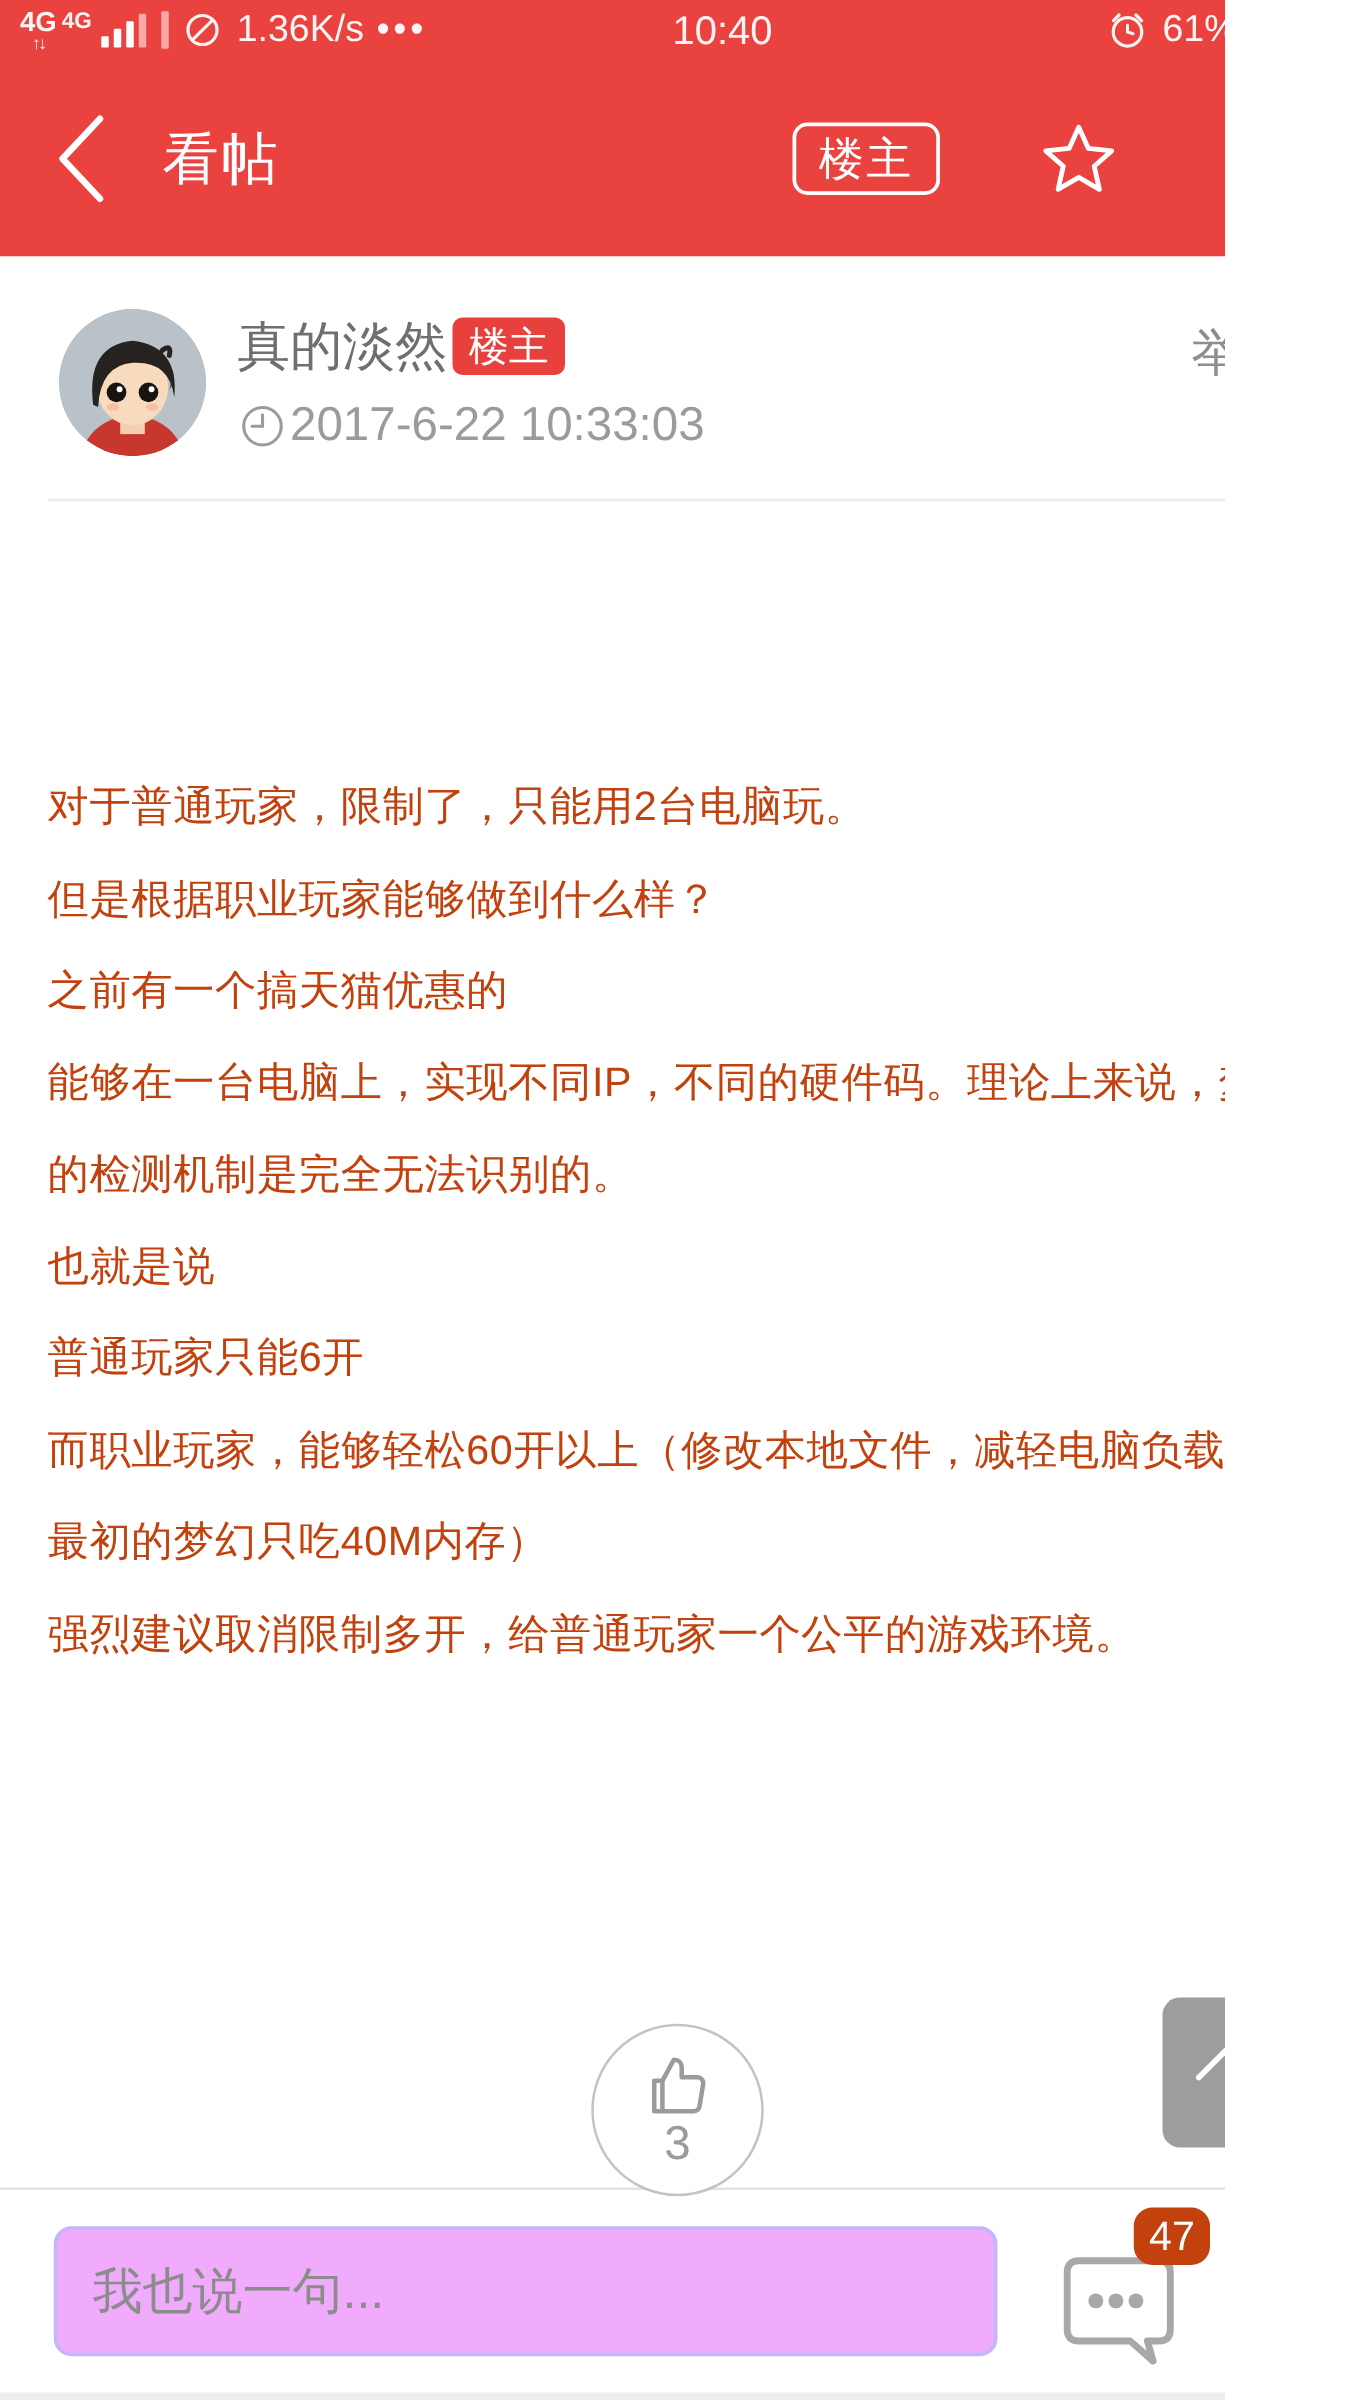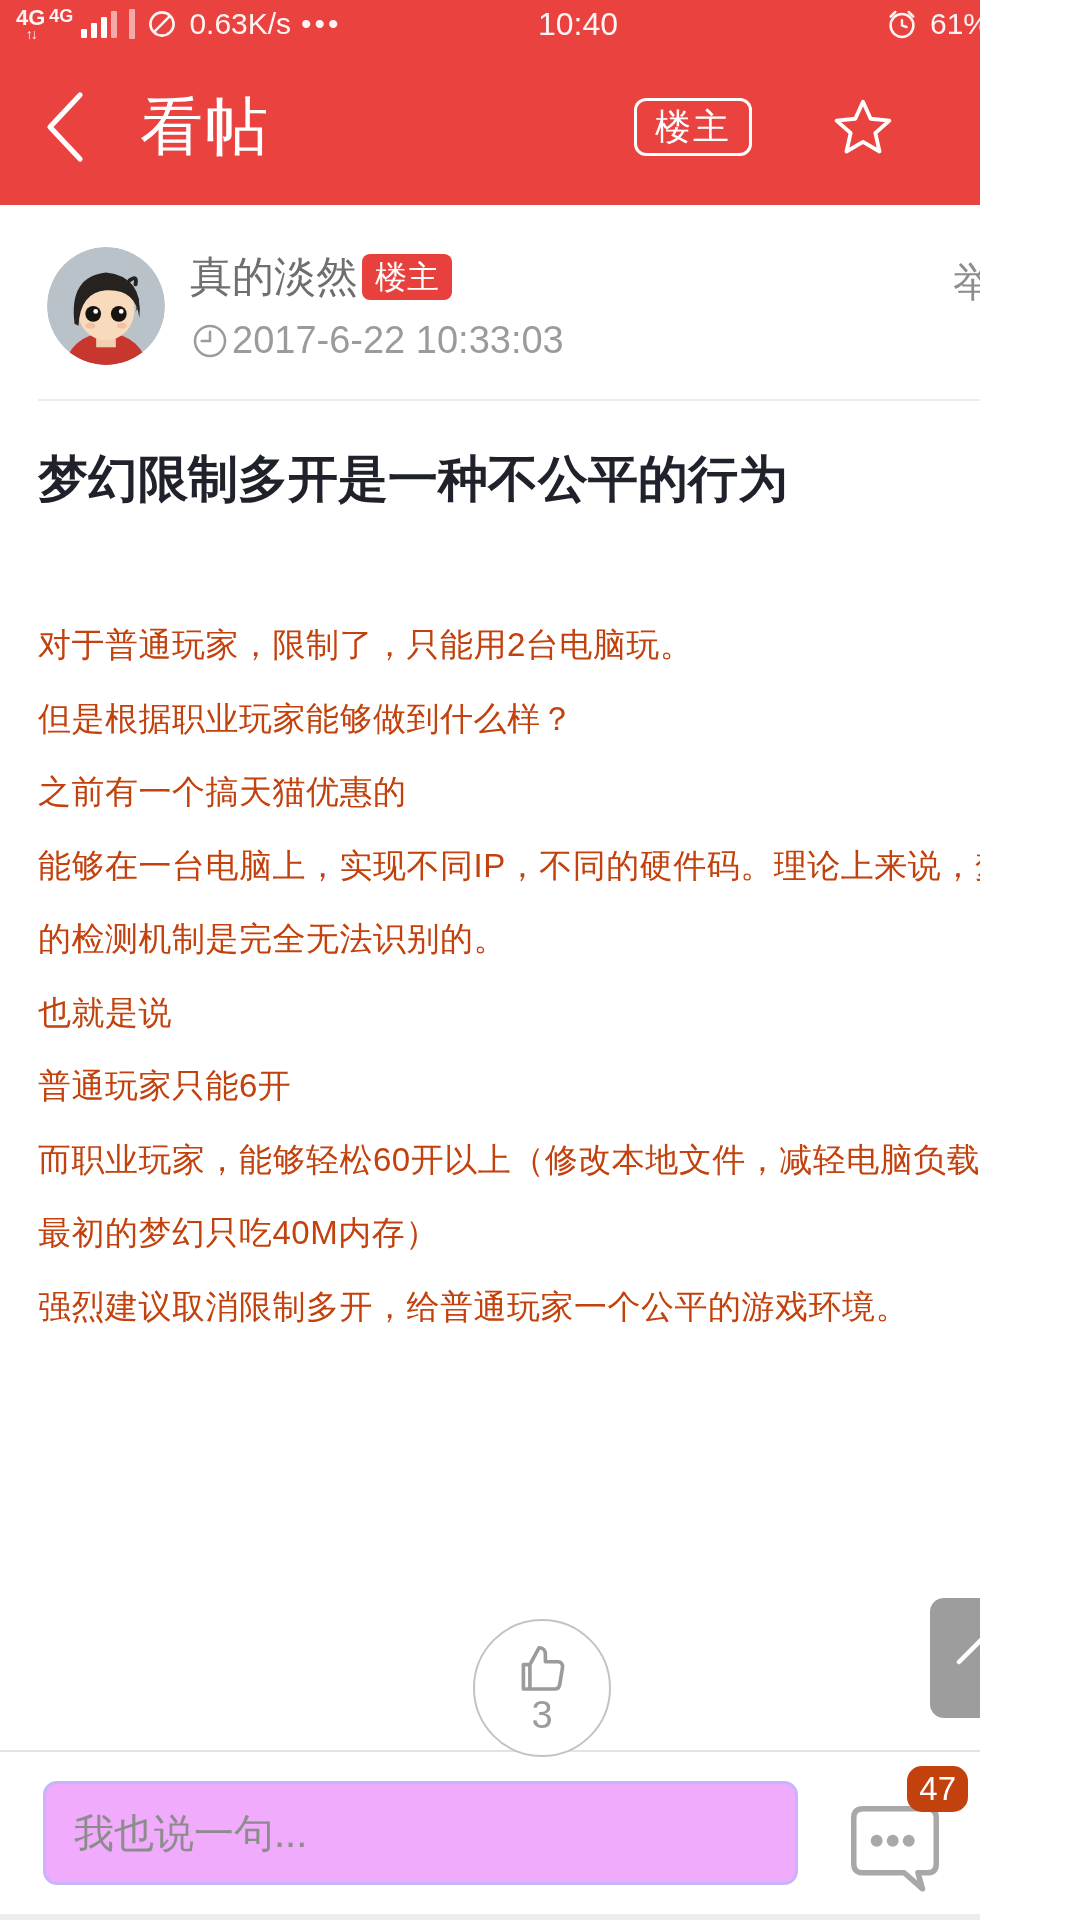--- a/index.html
+++ b/index.html
@@ -28,21 +28,21 @@
   .sb-right{position:absolute;right:20px;top:0;height:48px;display:flex;align-items:center;gap:10px;}
   .battery{position:relative;width:54px;height:26px;border:3px solid rgba(255,255,255,.92);border-radius:5px;}
   .battery-fill{position:absolute;left:2px;top:2px;bottom:2px;background:#fff;border-radius:2px;}
   .battery-nub{position:absolute;right:-8px;top:6px;width:5px;height:12px;background:rgba(255,255,255,.92);border-radius:0 2px 2px 0;}
   
   .navbar{
     position:absolute;top:48px;left:0;width:1080px;height:157px;background:#e9423f;
     display:flex;align-items:center;color:#fff;
   }
   .nav-back{margin-left:38px;display:flex;align-items:center;}
-  .nav-title{font-size:63px;margin-left:48px;letter-spacing:2px;}
+  .nav-title{font-size:45px;margin-left:38px;letter-spacing:2px;}
   .nav-right{position:absolute;right:42px;display:flex;align-items:center;gap:78px;}
   .owner-pill{
     border:3px solid #fff;border-radius:12px;padding:8px 18px;font-size:36px;line-height:1;
     letter-spacing:2px;
   }
   
   .post-author-row{position:absolute;top:247px;left:47px;width:986px;height:120px;}
   .avatar{position:absolute;left:0;top:0;width:118px;height:118px;border-radius:50%;overflow:hidden;}
   .author-line{position:absolute;left:143px;top:2px;display:flex;align-items:center;gap:4px;}
   .author-name{font-size:42px;color:#6f6f6f;}
@@ -104,21 +104,21 @@
           <i></i>
           <i></i>
           <i></i>
           <i></i>
         </span>
       <span class="sb-bar-tall"></span>
       <svg width="34" height="34" viewBox="0 0 24 24">
         <circle cx="12" cy="12" r="8.2" fill="none" stroke="rgba(255,255,255,.94)" stroke-width="1.8"></circle>
         <line x1="6.5" y1="17.5" x2="17.5" y2="6.5" stroke="rgba(255,255,255,.94)" stroke-width="1.8"></line>
       </svg>
-      <span>0.63K/s</span>
+      <span>1.36K/s</span>
       <span style="letter-spacing:3px;">•••</span>
     </div>
     <div class="sb-center">10:40</div>
     <div class="sb-right">
       <svg width="36" height="36" viewBox="0 0 24 24">
         <circle cx="12" cy="13" r="7.6" fill="none" stroke="rgba(255,255,255,.94)" stroke-width="1.7"></circle>
         <path d="M4.5 7 L7.5 4" stroke="rgba(255,255,255,.94)" stroke-width="1.7" fill="none" stroke-linecap="round"></path>
         <path d="M19.5 7 L16.5 4" stroke="rgba(255,255,255,.94)" stroke-width="1.7" fill="none" stroke-linecap="round"></path>
         <path d="M12 9.5 L12 13 L15 14" stroke="rgba(255,255,255,.94)" stroke-width="1.6" fill="none" stroke-linecap="round"></path>
       </svg>
@@ -190,21 +190,20 @@
       <svg width="40" height="40" viewBox="0 0 24 24">
         <circle cx="12" cy="12" r="9" fill="none" stroke="#9b9b9b" stroke-width="1.5"></circle>
         <path d="M12 6.5 L12 12 L7 12" fill="none" stroke="#9b9b9b" stroke-width="1.5" stroke-linecap="round"></path>
       </svg>
       <span>2017-6-22 10:33:03</span>
     </div>
   </div>
 
   <div class="divider1"></div>
 
-  <div class="post-title">梦幻限制多开是一种不公平的行为</div>
   <div class="post-body">对于普通玩家，限制了，只能用2台电脑玩。
 但是根据职业玩家能够做到什么样？
 之前有一个搞天猫优惠的
 能够在一台电脑上，实现不同IP，不同的硬件码。理论上来说，梦幻的检测机制是完全无法识别的。
 也就是说
 普通玩家只能6开
 而职业玩家，能够轻松60开以上（修改本地文件，减轻电脑负载。最初的梦幻只吃40M内存）
 强烈建议取消限制多开，给普通玩家一个公平的游戏环境。</div>
 
   <div class="like-wrap">

